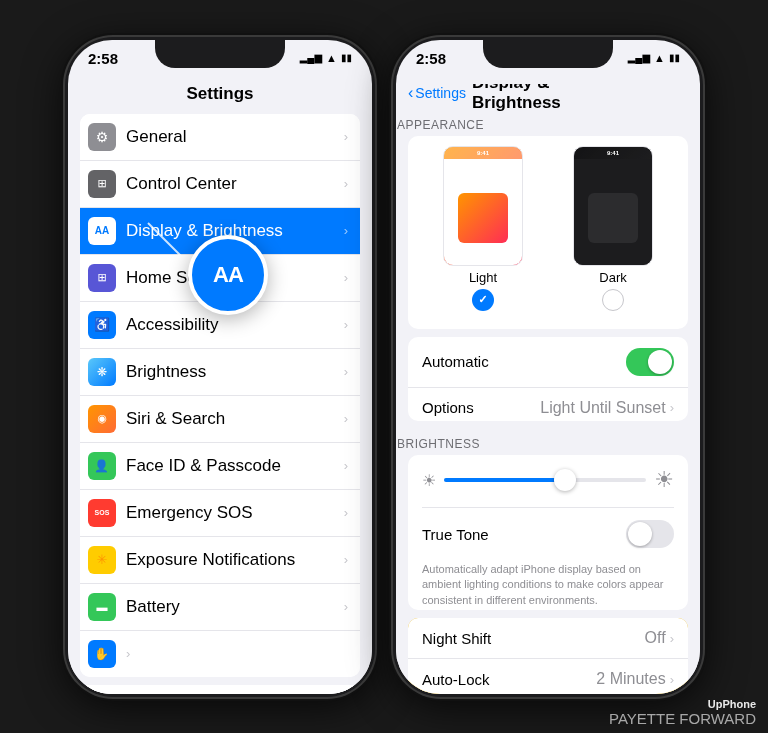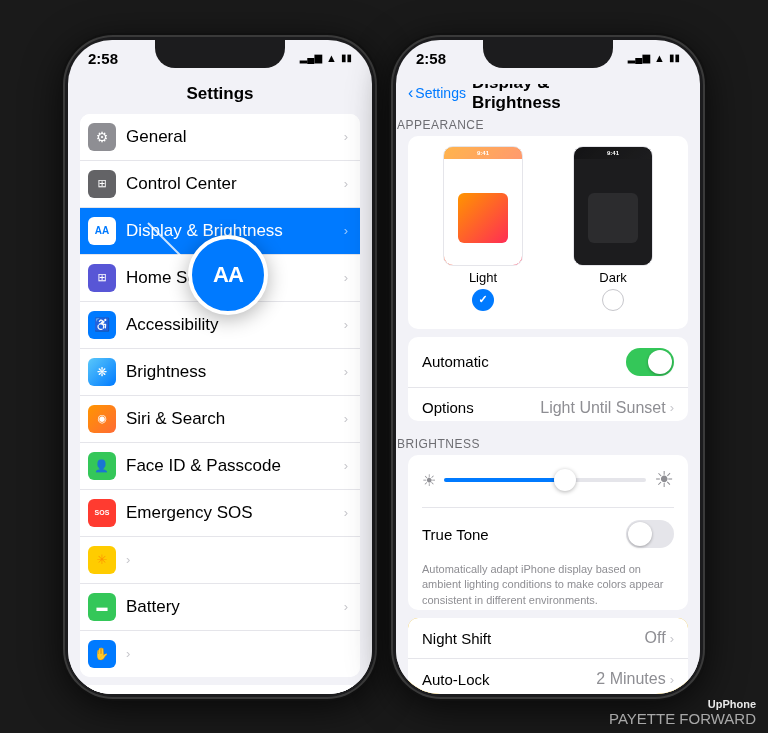--- a/index.html
+++ b/index.html
@@ -621,20 +621,21 @@
               <span style="color:#fff;font-size:7px;font-weight:700;">SOS</span>
             </div>
             <span class="item-label">Emergency SOS</span>
             <span class="chevron">›</span>
           </div>
 
           <div class="settings-item">
             <div class="item-icon" style="background:#ffcc00;">
               <span class="icon-content" style="font-size:13px;color:#ff9500;">✳</span>
             </div>
+            <span class="item-label">Exposure Notifications</span>
             <span class="chevron">›</span>
           </div>
 
           <div class="settings-item">
             <div class="item-icon icon-green">
               <span class="icon-content-sm">▬</span>
             </div>
             <span class="item-label">Battery</span>
             <span class="chevron">›</span>
           </div>

